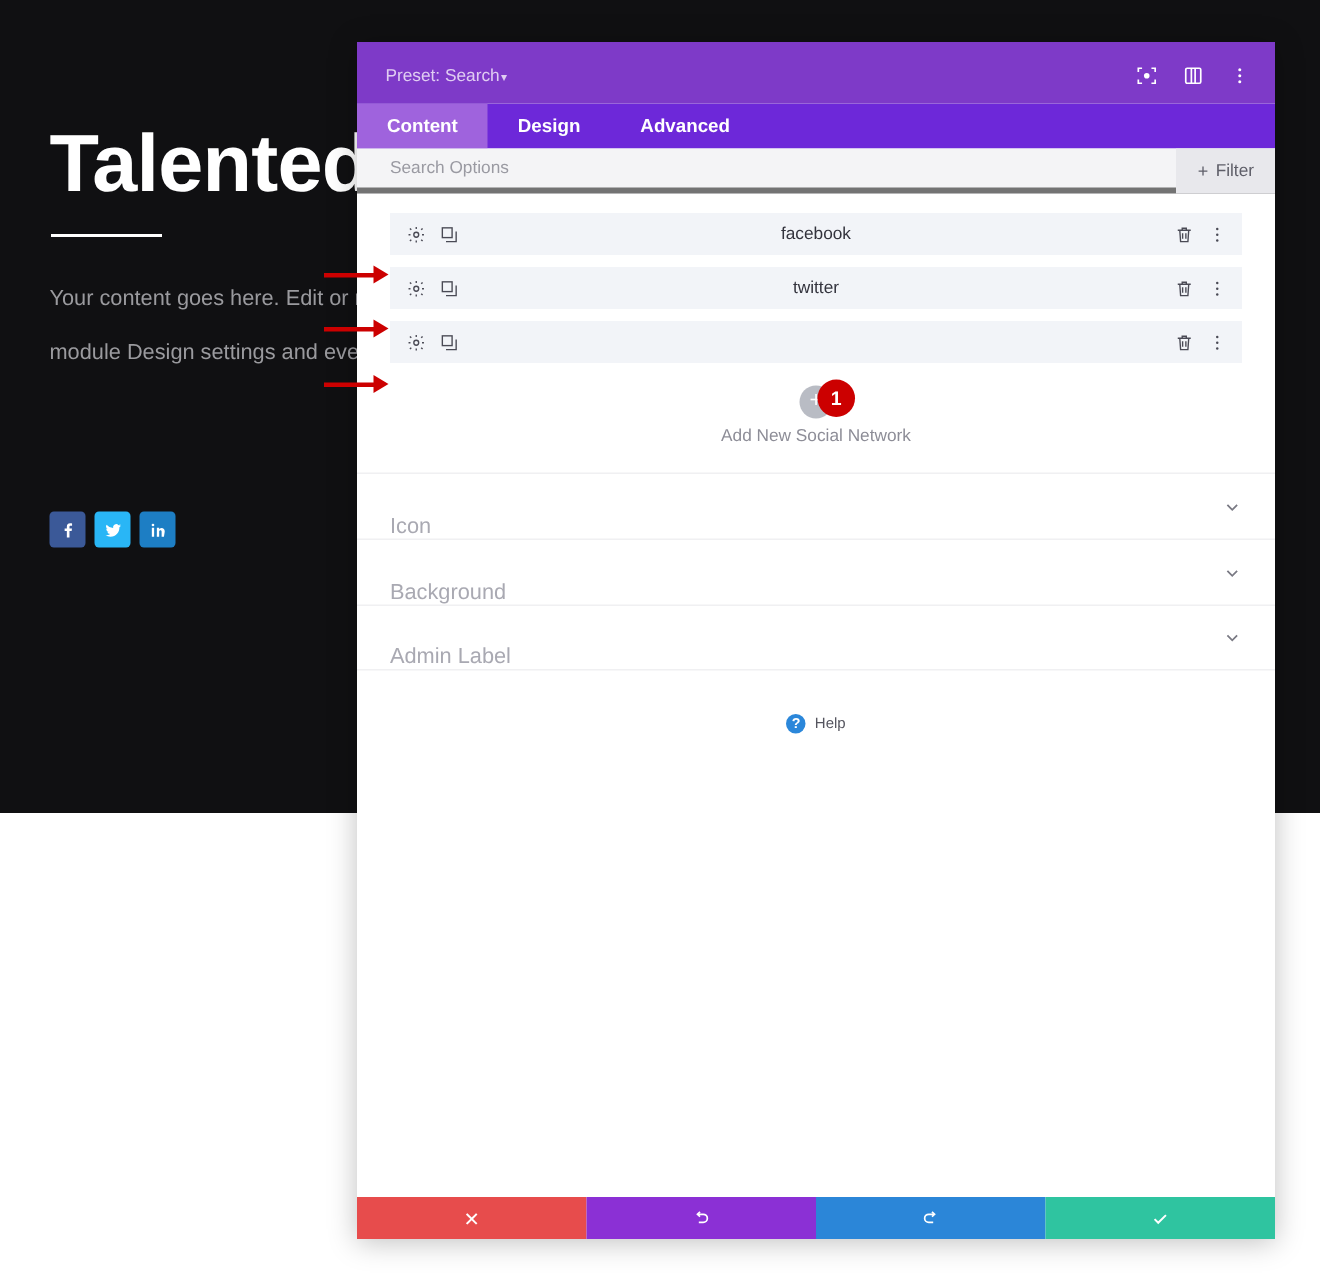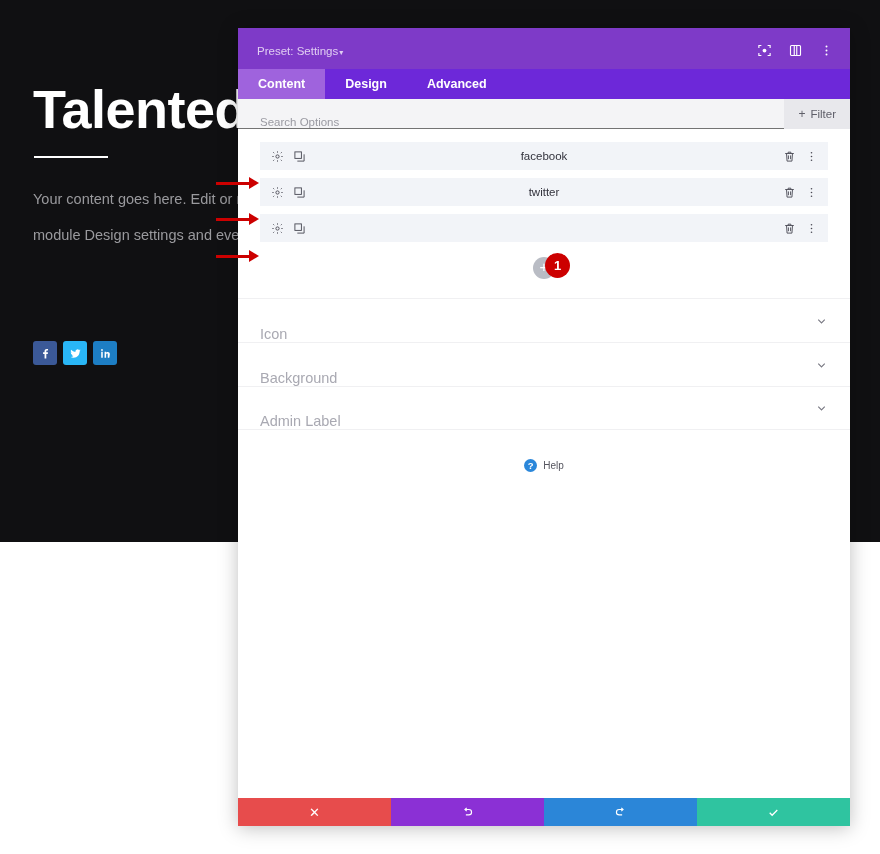--- a/index.html
+++ b/index.html
@@ -134,24 +134,24 @@
     height: 30px;
     line-height: 30px;
     color: #ffffff;
     font-size: 12.5px;
     font-weight: bold;
   }
   .tab.active { background: #9f63dd; }
 
   .searchbar {
     background: #f4f4f6;
-    border-bottom: 1px solid #737373;
+    border-bottom: 4px solid #737373;
     height: 30px;
     display: flex;
-    align-items: flex-end;
+    align-items: center;
     padding: 0 0 0 22px;
     flex: 0 0 auto;
     position: relative;
   }
   .search-input-text {
     font-size: 11.5px;
     color: #9a9aa2;
   }
   .filter-btn {
     position: absolute;
@@ -325,21 +325,21 @@
   </div>
 
   <div class="arrow" style="left:216px; top:182px; width:34px;"></div>
   <div class="arrow" style="left:216px; top:218px; width:34px;"></div>
   <div class="arrow" style="left:216px; top:255px; width:34px;"></div>
 
   <div class="modal">
 
     <div class="modal-header">
       <div class="modal-preset">
-        <span>Preset: Settings</span><span class="caret">▾</span>
+        <span>Preset: Search</span><span class="caret">▾</span>
       </div>
       <div class="header-actions">
         <span class="hdr-icon">
           <svg viewBox="0 0 24 24" fill="none" stroke="currentColor" stroke-width="1.8">
               <path d="M3 8V4h4M21 8V4h-4M3 16v4h4M21 16v4h-4"></path>
               <circle cx="12" cy="12" r="3" fill="currentColor" stroke="none"></circle>
             </svg>
         </span>
         <span class="hdr-icon">
           <svg viewBox="0 0 24 24" fill="none" stroke="currentColor" stroke-width="1.8">
@@ -471,20 +471,21 @@
           </div>
         </div>
 
       </div>
 
       <div class="add-wrap">
         <div class="add-circle-row">
           <span class="add-circle">+</span>
           <span class="badge-1">1</span>
         </div>
+        <div class="add-label">Add New Social Network</div>
       </div>
 
       <div class="accordion">
         <div class="acc-item">
           <span class="acc-label">Icon</span>
           <span class="acc-chev">
             <svg viewBox="0 0 24 24" fill="none" stroke="currentColor" stroke-width="2.2">
                 <path d="M6 9.5l6 6 6-6"></path>
               </svg>
           </span>

